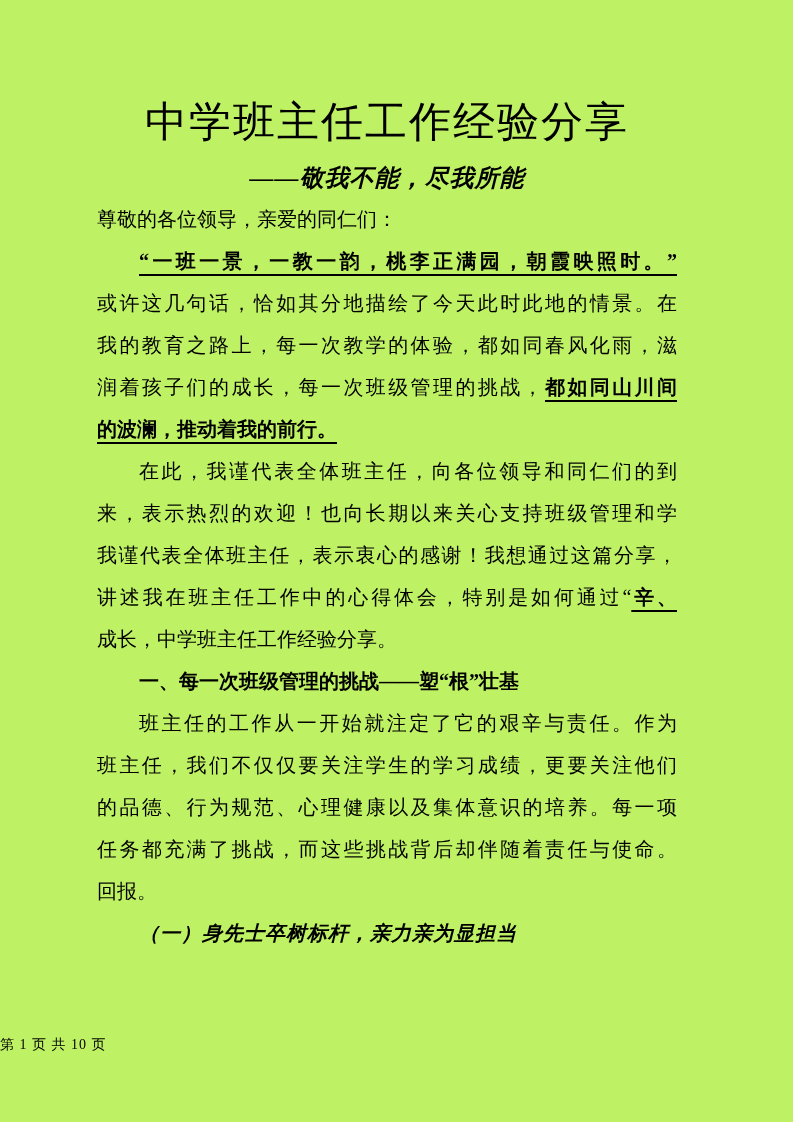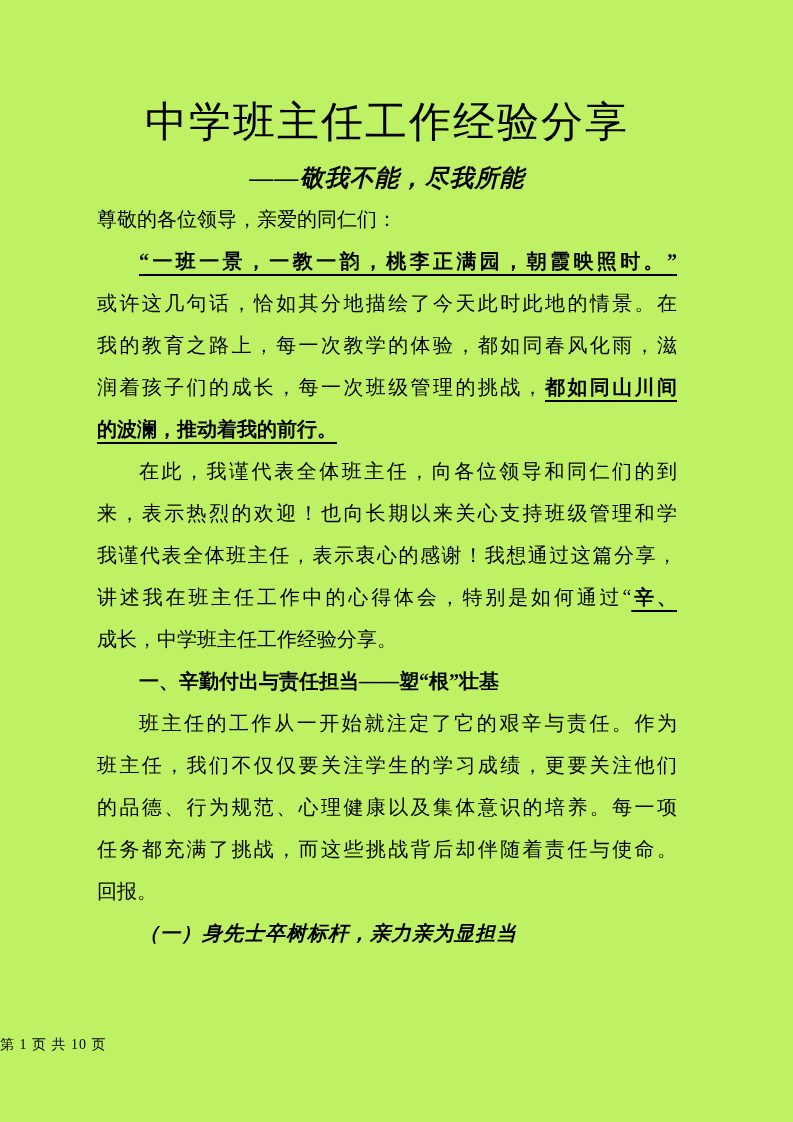--- a/index.html
+++ b/index.html
@@ -91,21 +91,21 @@
         <div class="line justify indent"><span class=" r-b r-u">“一班一景，一教一韵，桃李正满园，朝霞映照时。”</span></div>
         <div class="line justify"><span class="">或许这几句话，恰如其分地描绘了今天此时此地的情景。在</span></div>
         <div class="line justify"><span class="">我的教育之路上，每一次教学的体验，都如同春风化雨，滋</span></div>
         <div class="line justify"><span class="">润着孩子们的成长，每一次班级管理的挑战，</span><span class=" r-b r-u">都如同山川间</span></div>
         <div class="line"><span class=" r-b r-u">的波澜，推动着我的前行。</span></div>
         <div class="line justify indent"><span class="">在此，我谨代表全体班主任，向各位领导和同仁们的到</span></div>
         <div class="line justify"><span class="">来，表示热烈的欢迎！也向长期以来关心支持班级管理和学</span></div>
         <div class="line justify"><span class="">我谨代表全体班主任，表示衷心的感谢！我想通过这篇分享，</span></div>
         <div class="line justify"><span class="">讲述我在班主任工作中的心得体会，特别是如何通过“</span><span class=" r-b r-u">辛、</span></div>
         <div class="line"><span class="">成长，中学班主任工作经验分享。</span></div>
-        <div class="line indent"><span class=" r-b">一、辛勤付出与责任担当——塑“根”壮基</span></div>
+        <div class="line indent"><span class=" r-b">一、每一次班级管理的挑战——塑“根”壮基</span></div>
         <div class="line justify indent"><span class="">班主任的工作从一开始就注定了它的艰辛与责任。作为</span></div>
         <div class="line justify"><span class="">班主任，我们不仅仅要关注学生的学习成绩，更要关注他们</span></div>
         <div class="line justify"><span class="">的品德、行为规范、心理健康以及集体意识的培养。每一项</span></div>
         <div class="line justify"><span class="">任务都充满了挑战，而这些挑战背后却伴随着责任与使命。</span></div>
         <div class="line"><span class="">回报。</span></div>
         <div class="line indent"><span class=" r-b r-k">（一）身先士卒树标杆，亲力亲为显担当</span></div>
       </div>
   </div>
   <div class="footer">第 1 页 共 10 页</div>
 </div>

